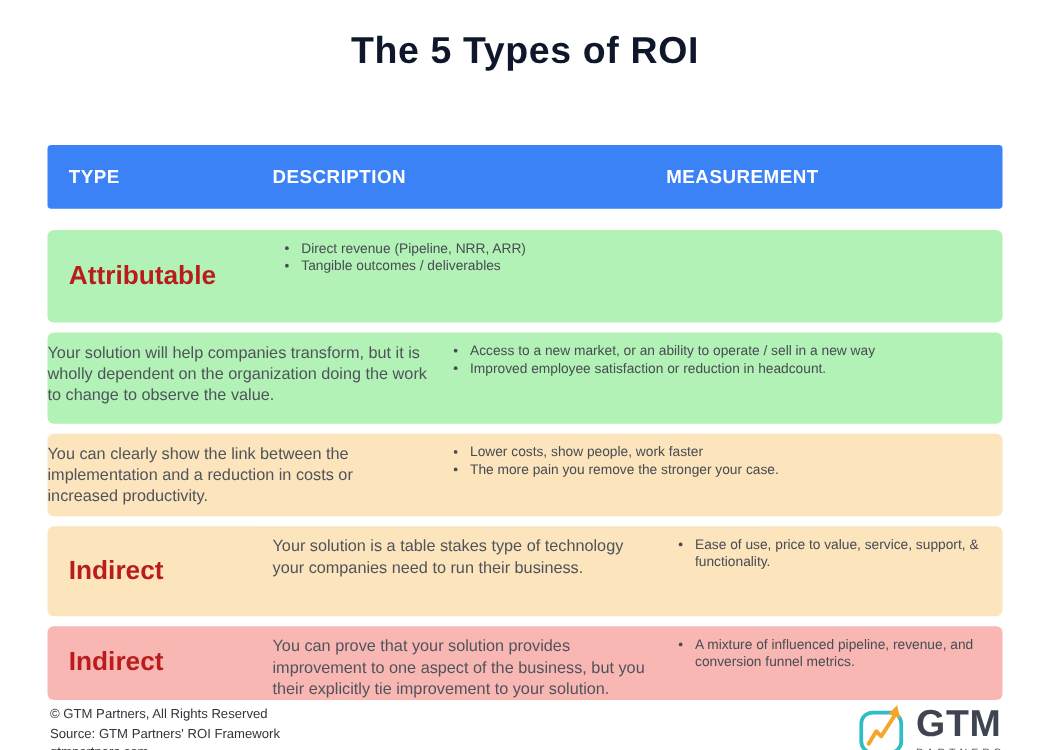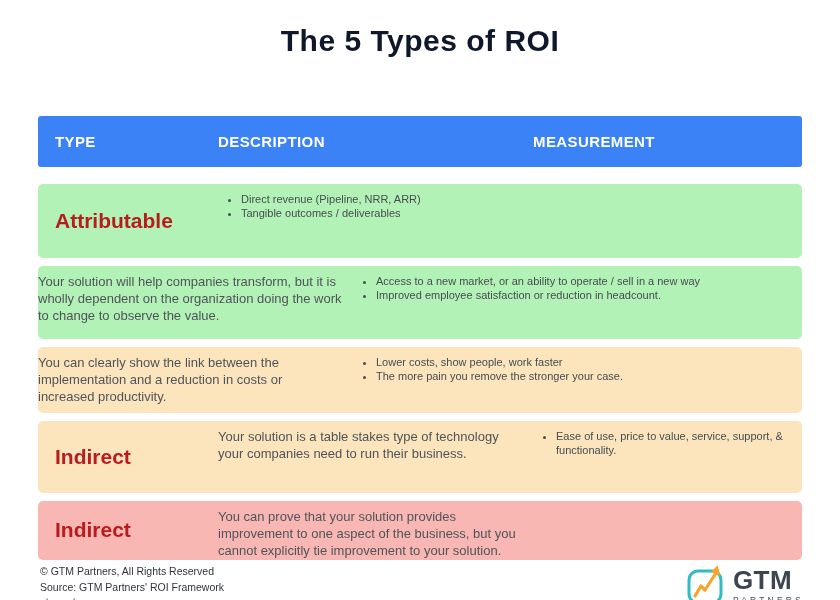--- a/index.html
+++ b/index.html
@@ -94,21 +94,21 @@
 
   .logo {
     position: absolute;
     right: 36px;
     bottom: 12px;
     display: flex;
     align-items: center;
   }
   .logo-text { margin-left: 3px; }
   .logo-name {
-    font-size: 26px;
+    font-size: 30px;
     font-weight: 700;
     letter-spacing: 0.5px;
     color: #3e4551;
     line-height: 1;
   }
   .logo-sub {
     font-size: 8.5px;
     letter-spacing: 3.2px;
     color: #4a4f55;
     margin-top: 2px;
@@ -164,21 +164,26 @@
       <div class="col-desc">Your solution is a table stakes type of technology your companies need to run their business.</div>
       <div class="col-meas">
         <ul>
           <li>Ease of use, price to value, service, support, &amp; functionality.</li>
         </ul>
       </div>
     </div>
 
     <div class="row" style="background: rgb(249, 183, 180);">
       <div class="col-type">Indirect</div>
-      <div class="col-desc">You can prove that your solution provides improvement to one aspect of the business, but you cannot explicitly tie improvement to your solution.</div>
+      <div class="col-desc">You can prove that your solution provides improvement to one aspect of the business, but you their explicitly tie improvement to your solution.</div>
+      <div class="col-meas">
+        <ul>
+          <li>A mixture of influenced pipeline, revenue, and conversion funnel metrics.</li>
+        </ul>
+      </div>
     </div>
 
   </div>
 
   <div class="footer">
     <div>© GTM Partners, All Rights Reserved</div>
     <div>Source: GTM Partners' ROI Framework</div>
     <div>gtmpartners.com</div>
   </div>
 

